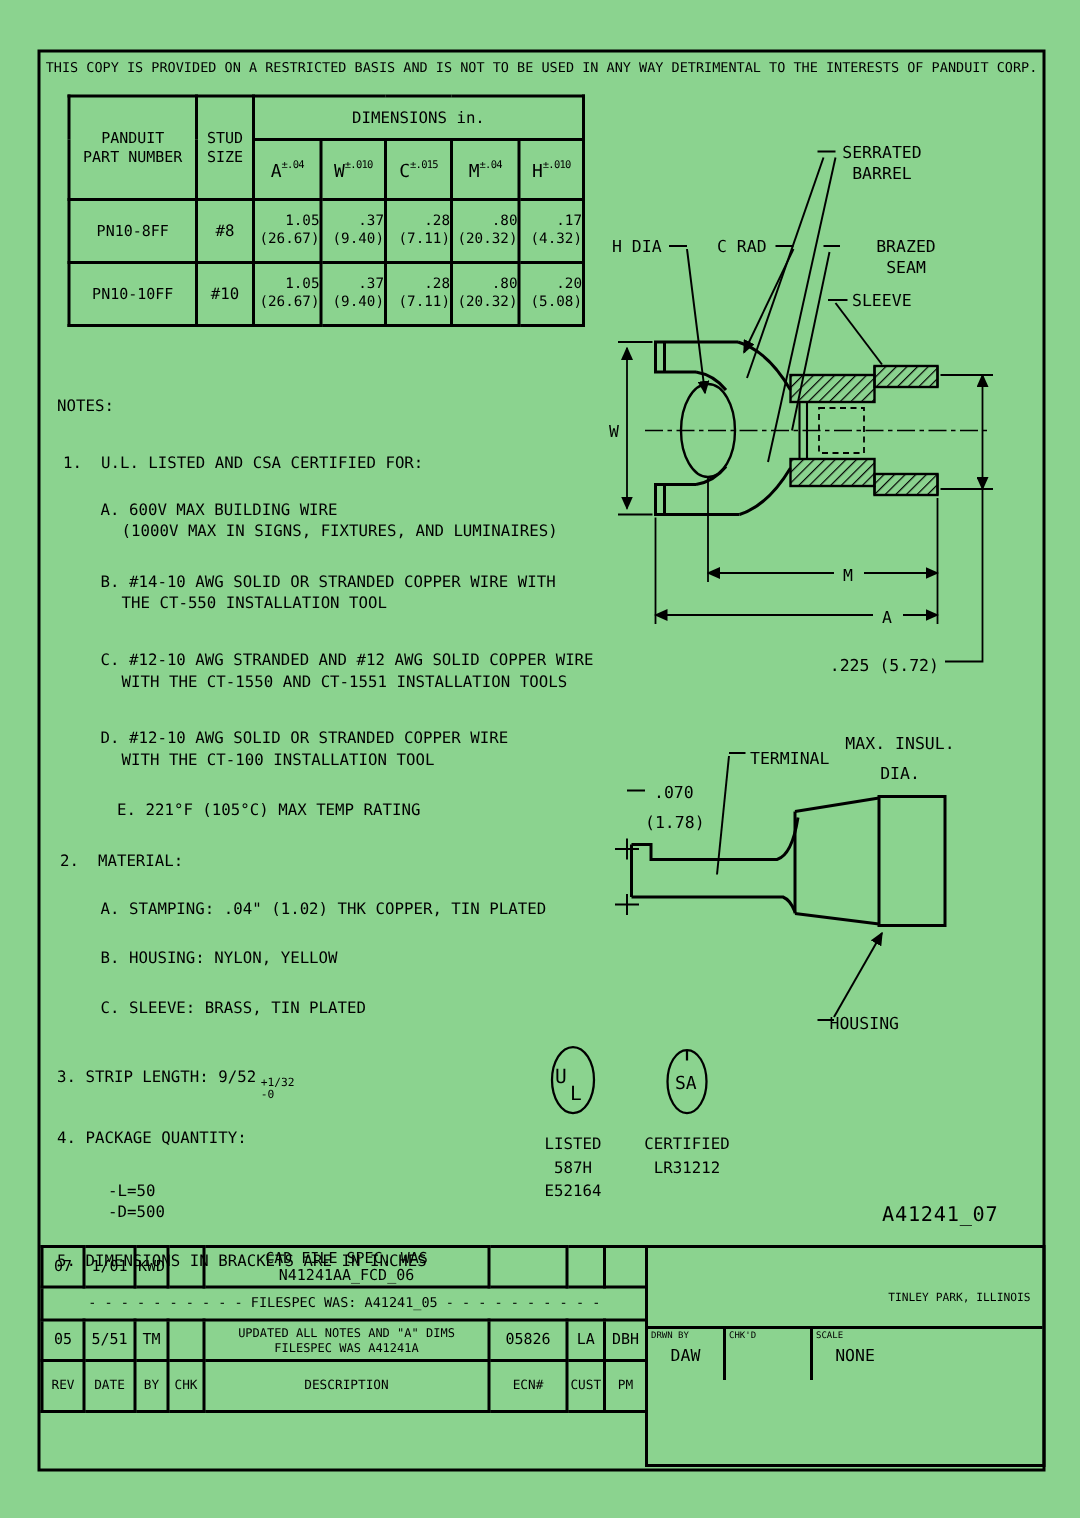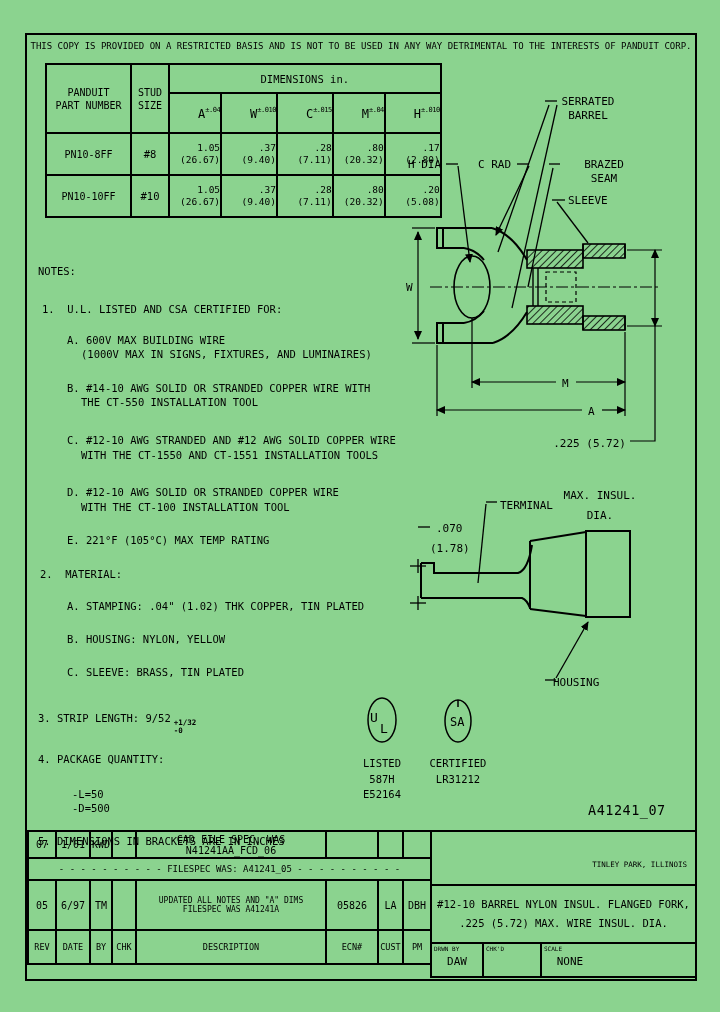--- a/index.html
+++ b/index.html
@@ -12,29 +12,29 @@
   .abs{position:absolute;}
   .frame{left:25px;top:33px;width:672px;height:948px;border:2px solid #000;box-sizing:border-box;}
   .disclaimer{left:30px;top:41px;width:662px;text-align:center;font-size:9px;letter-spacing:0px;white-space:nowrap;}
 
   
   table{border-collapse:collapse;}
   .dimtab{left:45px;top:63px;}
   .dimtab td{border:2px solid #000;text-align:center;vertical-align:middle;padding:0;}
   .dimtab .hdr2{font-size:10px;line-height:13px;white-space:pre-line;}
   .dimtab .dimshdr{font-size:10.5px;height:27px;}
-  .dimtab .letcell{height:38px;font-size:12px;padding-left:28px;}
+  .dimtab .letcell{height:38px;font-size:12px;}
   .dimtab .tol{font-size:7px;vertical-align:6px;letter-spacing:-0.5px;}
   .dimtab .val{font-size:9.5px;line-height:12px;white-space:pre-line;height:40px;text-align:right;}
   .dimtab .part{font-size:10px;}
   .dimtab .stud{font-size:10.5px;}
 
   
   .nl{position:absolute;white-space:pre;font-size:10.5px;margin-top:32px;}
-  .tolstack{display:inline-flex;flex-direction:column;font-size:7.5px;line-height:8px;vertical-align:-3px;margin-left:3px;font-weight:bold;}
+  .tolstack{display:inline-flex;flex-direction:column;font-size:7.5px;line-height:8px;vertical-align:-3px;margin-left:3px;}
 
   
   .markblock{text-align:center;font-size:10.5px;line-height:15.5px;white-space:pre-line;}
   .docref{font-size:13.5px;letter-spacing:0.5px;}
 
   
   .revtab{left:27px;top:830px;table-layout:fixed;}
   .revtab td{border:2px solid #000;text-align:center;vertical-align:middle;padding:0;overflow:hidden;}
   .revtab .s1{font-size:10px;}
   .revtab .s2{font-size:8px;line-height:9.5px;white-space:pre-line;}
@@ -95,21 +95,21 @@
     <td class="stud">#8</td>
     <td class="val">1.05
 (26.67)</td>
     <td class="val">.37
 (9.40)</td>
     <td class="val">.28
 (7.11)</td>
     <td class="val">.80
 (20.32)</td>
     <td class="val">.17
-(2.80)</td>
+(4.32)</td>
   </tr>
   <tr>
     <td class="part">PN10-10FF</td>
     <td class="stud">#10</td>
     <td class="val">1.05
 (26.67)</td>
     <td class="val">.37
 (9.40)</td>
     <td class="val">.28
 (7.11)</td>
@@ -125,21 +125,21 @@
   <div class="nl" style="left:38px;top:233px">NOTES:</div>
   <div class="nl" style="left:42px;top:271px">1.  U.L. LISTED AND CSA CERTIFIED FOR:</div>
   <div class="nl" style="left:67px;top:302px">A. 600V MAX BUILDING WIRE</div>
   <div class="nl" style="left:81px;top:316px">(1000V MAX IN SIGNS, FIXTURES, AND LUMINAIRES)</div>
   <div class="nl" style="left:67px;top:350px">B. #14-10 AWG SOLID OR STRANDED COPPER WIRE WITH</div>
   <div class="nl" style="left:81px;top:364px">THE CT-550 INSTALLATION TOOL</div>
   <div class="nl" style="left:67px;top:402px">C. #12-10 AWG STRANDED AND #12 AWG SOLID COPPER WIRE</div>
   <div class="nl" style="left:81px;top:417px">WITH THE CT-1550 AND CT-1551 INSTALLATION TOOLS</div>
   <div class="nl" style="left:67px;top:454px">D. #12-10 AWG SOLID OR STRANDED COPPER WIRE</div>
   <div class="nl" style="left:81px;top:469px">WITH THE CT-100 INSTALLATION TOOL</div>
-  <div class="nl" style="left:67px;top:502px">E. 221°F (105°C) MAX TEMP RATING</div>
+  <div class="nl" style="left:78px;top:502px">E. 221°F (105°C) MAX TEMP RATING</div>
   <div class="nl" style="left:40px;top:536px">2.  MATERIAL:</div>
   <div class="nl" style="left:67px;top:568px">A. STAMPING: .04" (1.02) THK COPPER, TIN PLATED</div>
   <div class="nl" style="left:67px;top:601px">B. HOUSING: NYLON, YELLOW</div>
   <div class="nl" style="left:67px;top:634px">C. SLEEVE: BRASS, TIN PLATED</div>
   <div class="nl" style="left:38px;top:680px"><span>3. STRIP LENGTH: 9/52</span><span class="tolstack"><span>+1/32</span><span>-0</span></span></div>
   <div class="nl" style="left:38px;top:721px">4. PACKAGE QUANTITY:</div>
   <div class="nl" style="left:72px;top:756px">-L=50</div>
   <div class="nl" style="left:72px;top:770px">-D=500</div>
   <div class="nl" style="left:38px;top:803px">5. DIMENSIONS IN BRACKETS ARE IN INCHES</div>
 </div>
@@ -298,23 +298,23 @@
     <td class="s1">KWD</td>
     <td class="s1"></td>
     <td class="s1">CAD FILE SPEC. WAS N41241AA_FCD_06</td>
     <td class="s1"></td>
     <td class="s1"></td>
     <td class="s1"></td>
   </tr>
   <tr style="height:22px">
     <td colspan="8" class="fsrow">- - - - - - - - - -  FILESPEC WAS: A41241_05  - - - - - - - - - -</td>
   </tr>
-  <tr style="height:50px">
+  <tr style="height:27px">
     <td class="s1">05</td>
-    <td class="s1">6/97</td>
+    <td class="s1">5/51</td>
     <td class="s1">TM</td>
     <td class="s1"></td>
     <td class="s2">UPDATED ALL NOTES AND "A" DIMS
 FILESPEC WAS A41241A</td>
     <td class="s1">05826</td>
     <td class="s1">LA</td>
     <td class="s1">DBH</td>
   </tr>
   <tr style="height:34px">
     <td class="hl">REV</td>
@@ -326,22 +326,20 @@
     <td class="hl">CUST</td>
     <td class="hl">PM</td>
   </tr>
 </tbody>
   </table>
 
 <div class="abs tblock">
   <div class="tb-logo-row">
     <div class="loc">TINLEY PARK, ILLINOIS</div>
   </div>
-  <div class="tb-desc">#12-10 BARREL NYLON INSUL. FLANGED FORK,
-.225 (5.72) MAX. WIRE INSUL. DIA.</div>
   <div class="tb-bottom">
     <div class="tb-cell" style="width:52px">
       <div class="tb-lab">DRWN BY</div>
       <div class="tb-val">DAW</div>
     </div>
     <div class="tb-cell" style="width:58px">
       <div class="tb-lab">CHK'D</div>
       <div class="tb-val"></div>
     </div>
     <div class="tb-cell" style="width:56px">

